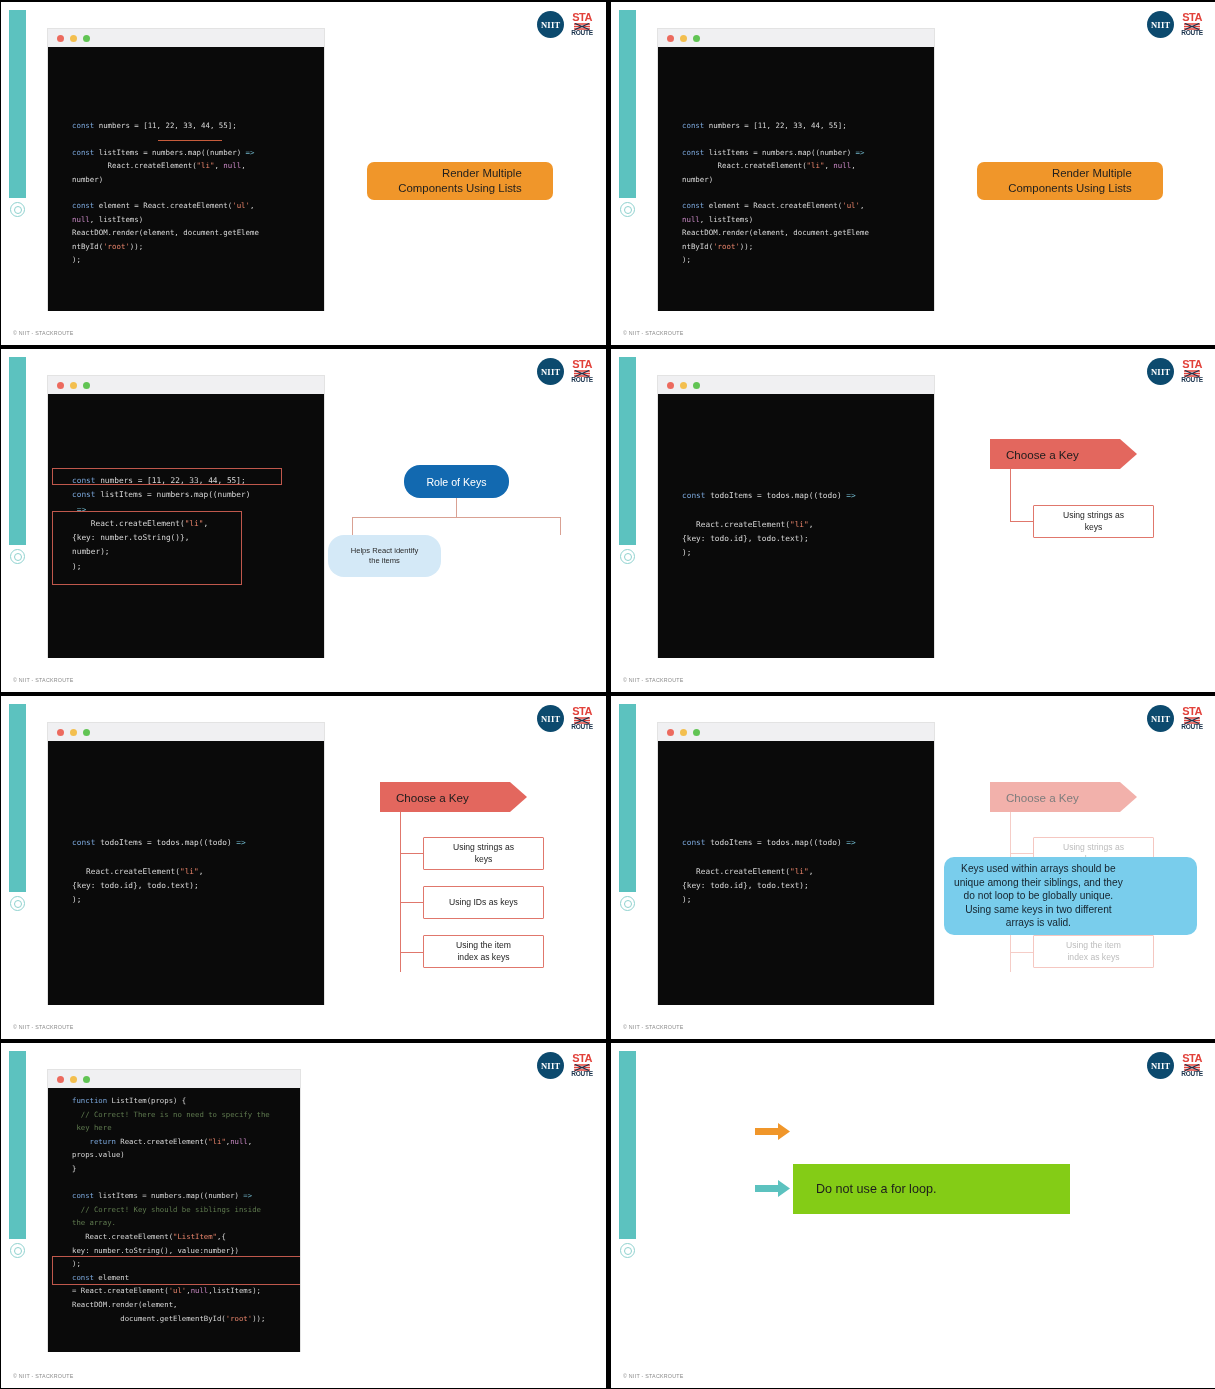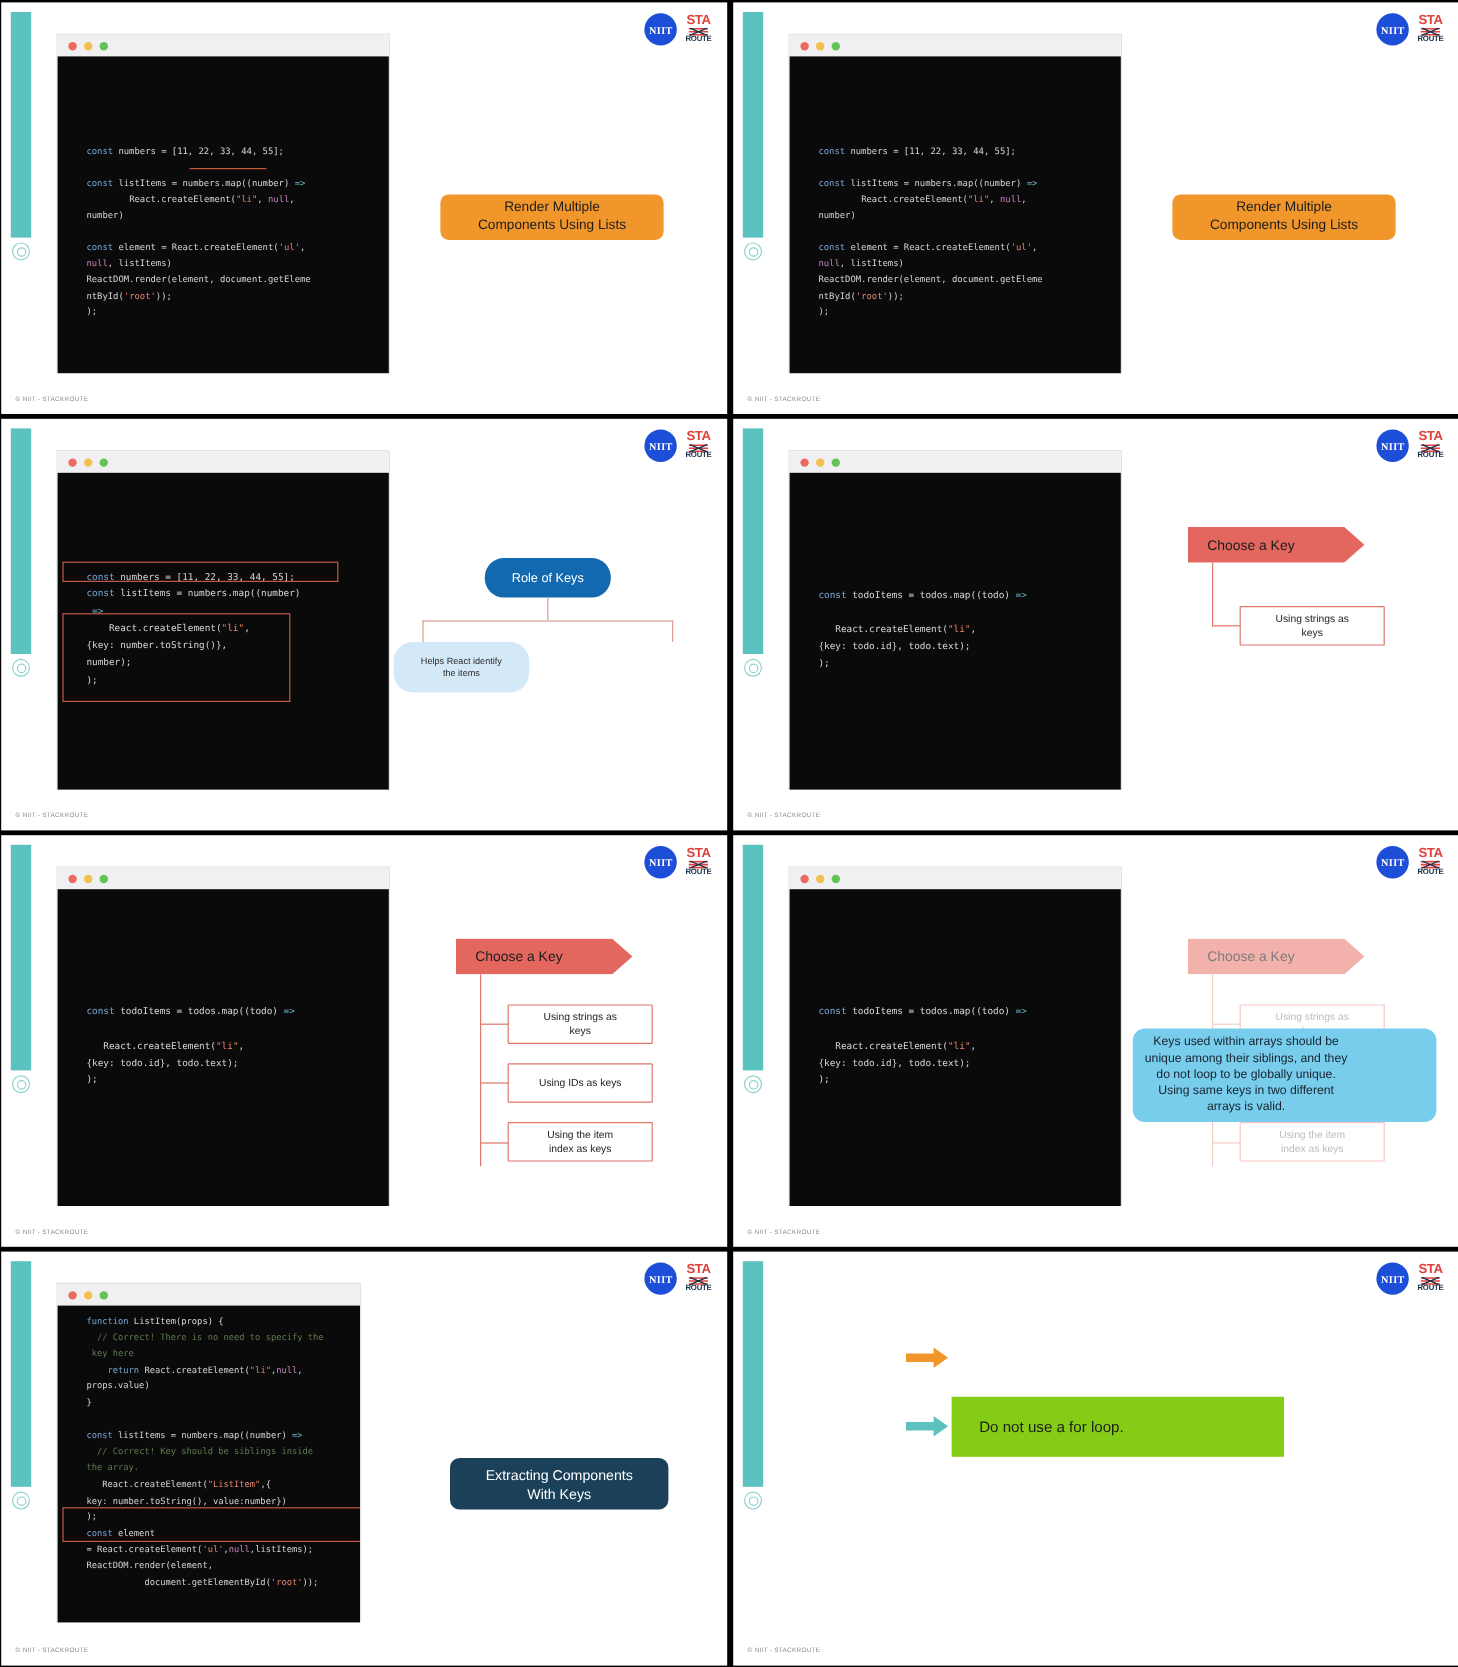--- a/index.html
+++ b/index.html
@@ -52,21 +52,21 @@
   .logo {
     position: absolute;
     right: 13px; top: 9px;
     display: flex;
     align-items: center;
     gap: 7px;
   }
   .logo-niit {
     width: 27px; height: 27px;
     border-radius: 50%;
-    background: #1d4ed8;
+    background: #0c4a6e;
     color: #ffffff;
     font-size: 8.5px;
     font-weight: bold;
     letter-spacing: .3px;
     display: flex;
     align-items: center;
     justify-content: center;
     font-family: "Liberation Serif", serif;
   }
   .logo-sr {
@@ -156,21 +156,21 @@
     pointer-events: none;
   }
   
   .pill-orange {
     position: absolute;
     background: #f0962a;
     border-radius: 7px;
     color: #1e1e1e;
     font-size: 11.4px;
     line-height: 15px;
-    text-align: center;
+    text-align: right;
     display: flex;
     align-items: center;
     justify-content: center;
     padding: 4px 8px;
   }
   .pill-navy {
     position: absolute;
     background: #1b4059;
     border-radius: 8px;
     color: #ffffff;
@@ -627,26 +627,20 @@
 key: number.toString(), value:number})
 );
 <span class="kw">const</span> element
 = React.createElement(<span class="str">'ul'</span>,<span class="nul">null</span>,listItems);
 ReactDOM.render(element,
            document.getElementById(<span class="str">'root'</span>));</pre>
         <div class="hl" style="left:4px; top:168px; width:265px; height:29px;"></div>
       </div>
     </div>
 
-    <div class="pill-navy" style="left:374px; top:172px; width:182px; height:43px;">
-      <div>
-        <div>Extracting Components</div>
-        <div>With Keys</div>
-      </div>
-    </div>
     <div class="footer">© NIIT - STACKROUTE</div>
   </div>
 
   <div class="slide">
     <div class="rail rail-4"></div>
     <div class="rail-icon"></div>
     <div class="logo">
       <div class="logo-niit">NIIT</div>
       <div class="logo-sr">
         <span class="sr-top">STA</span>

